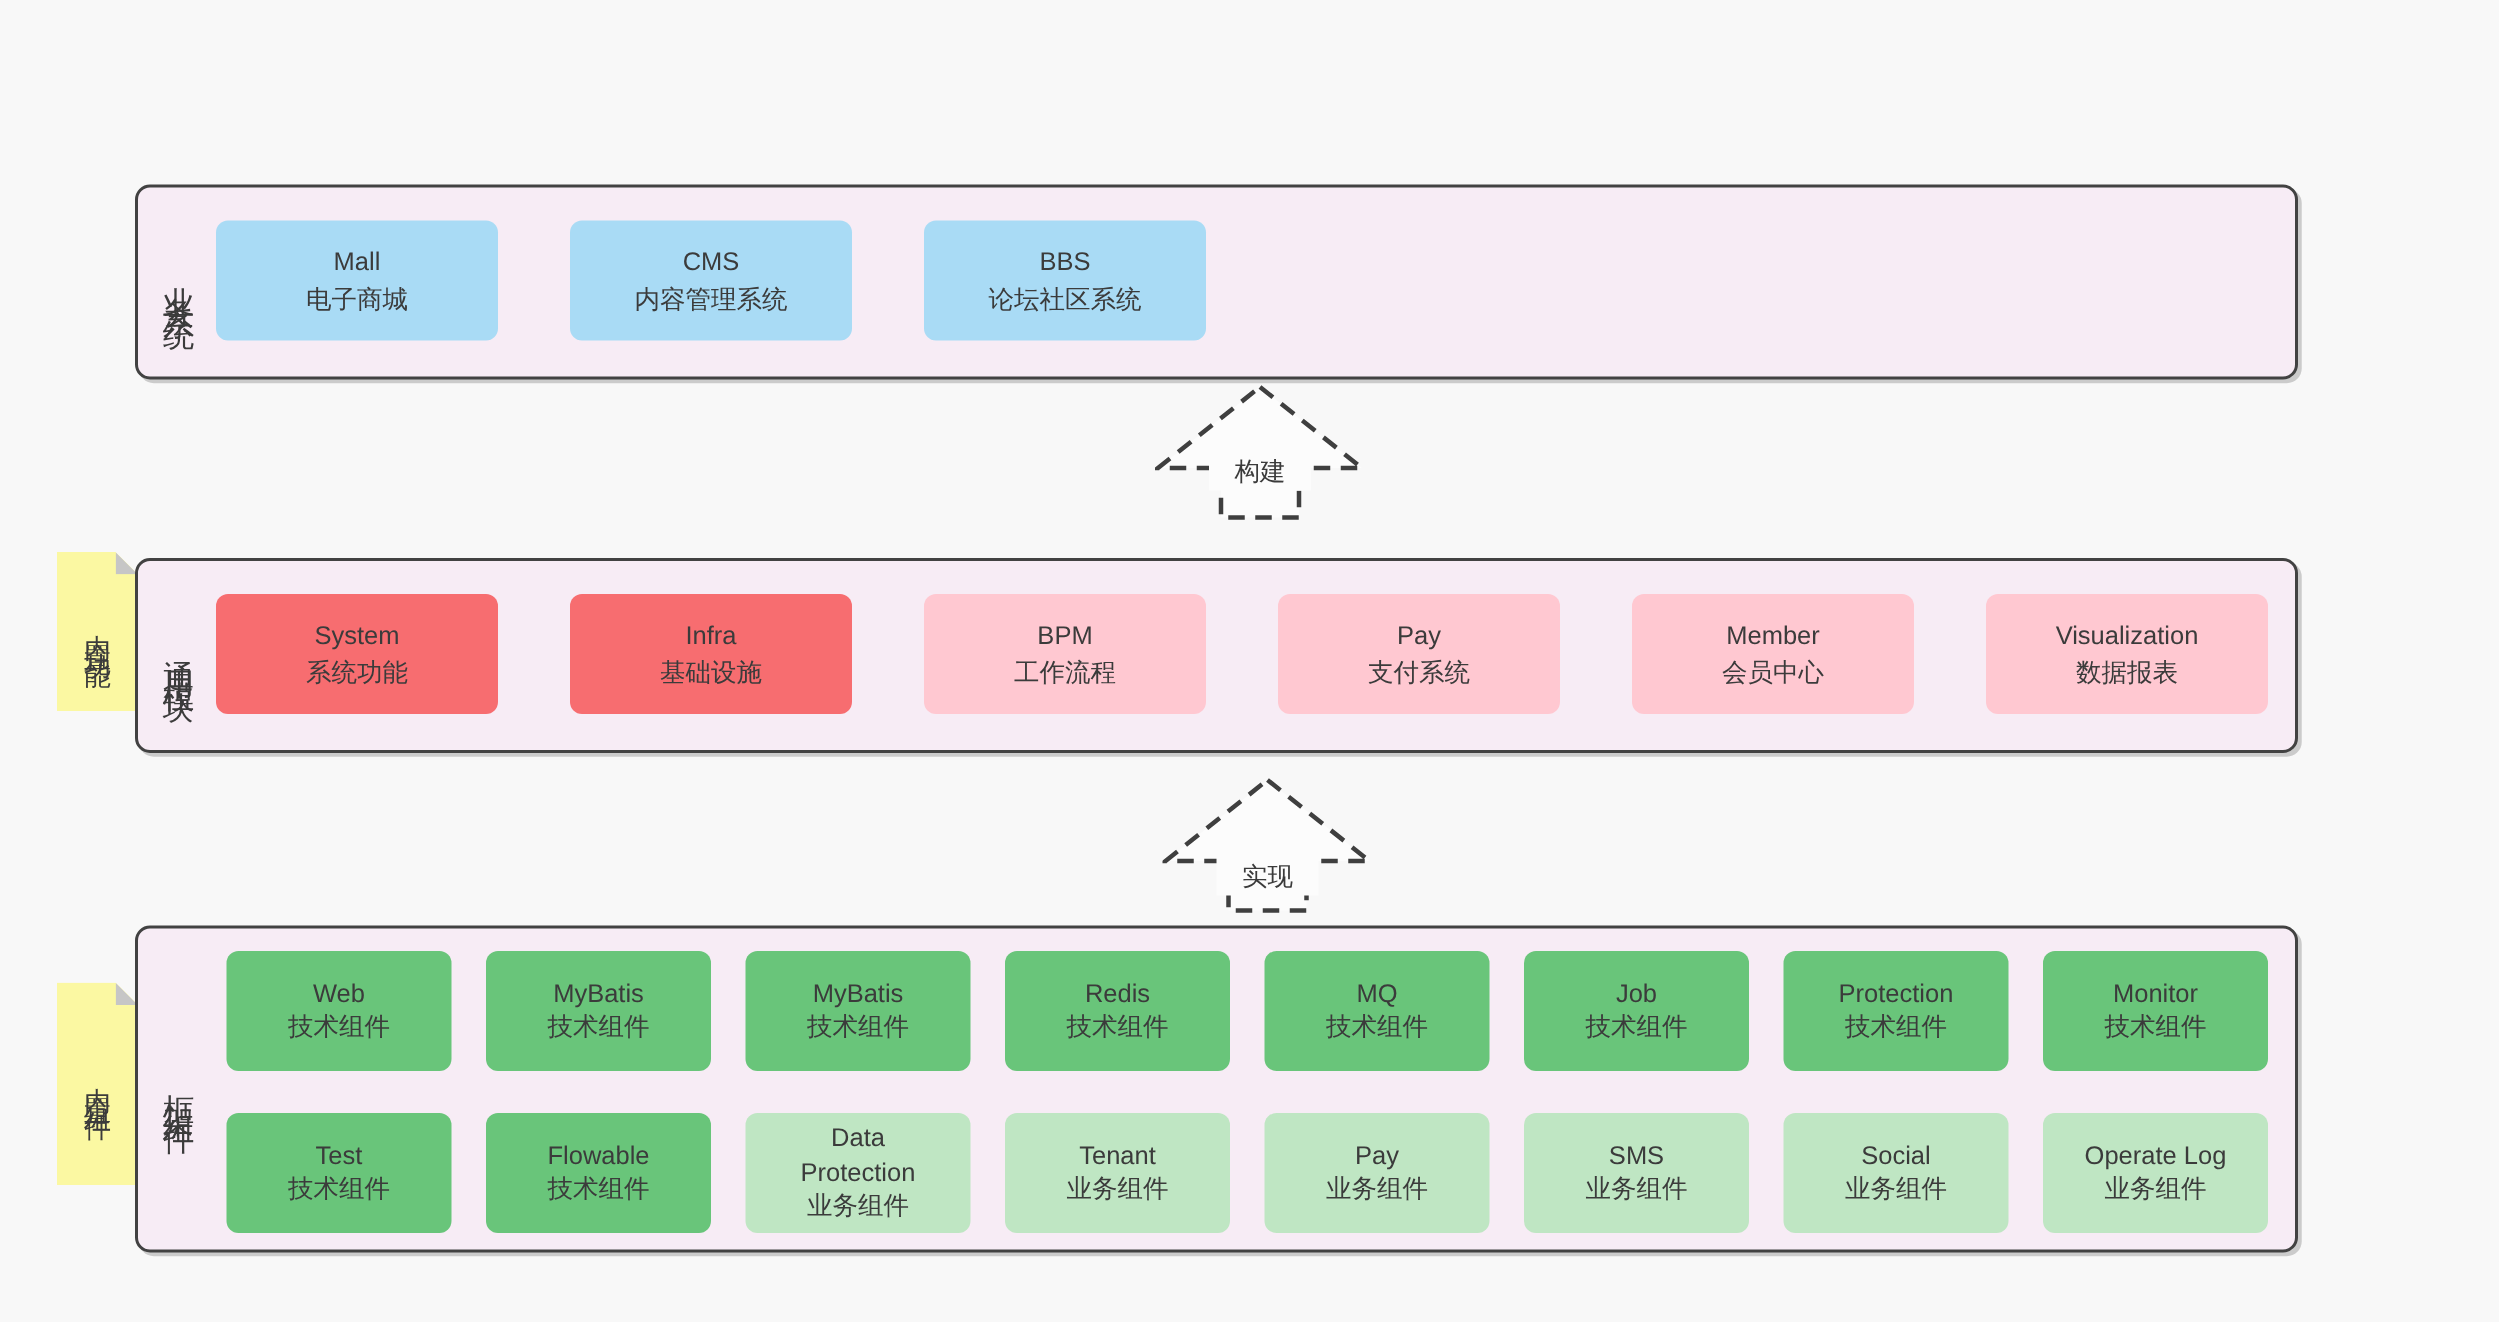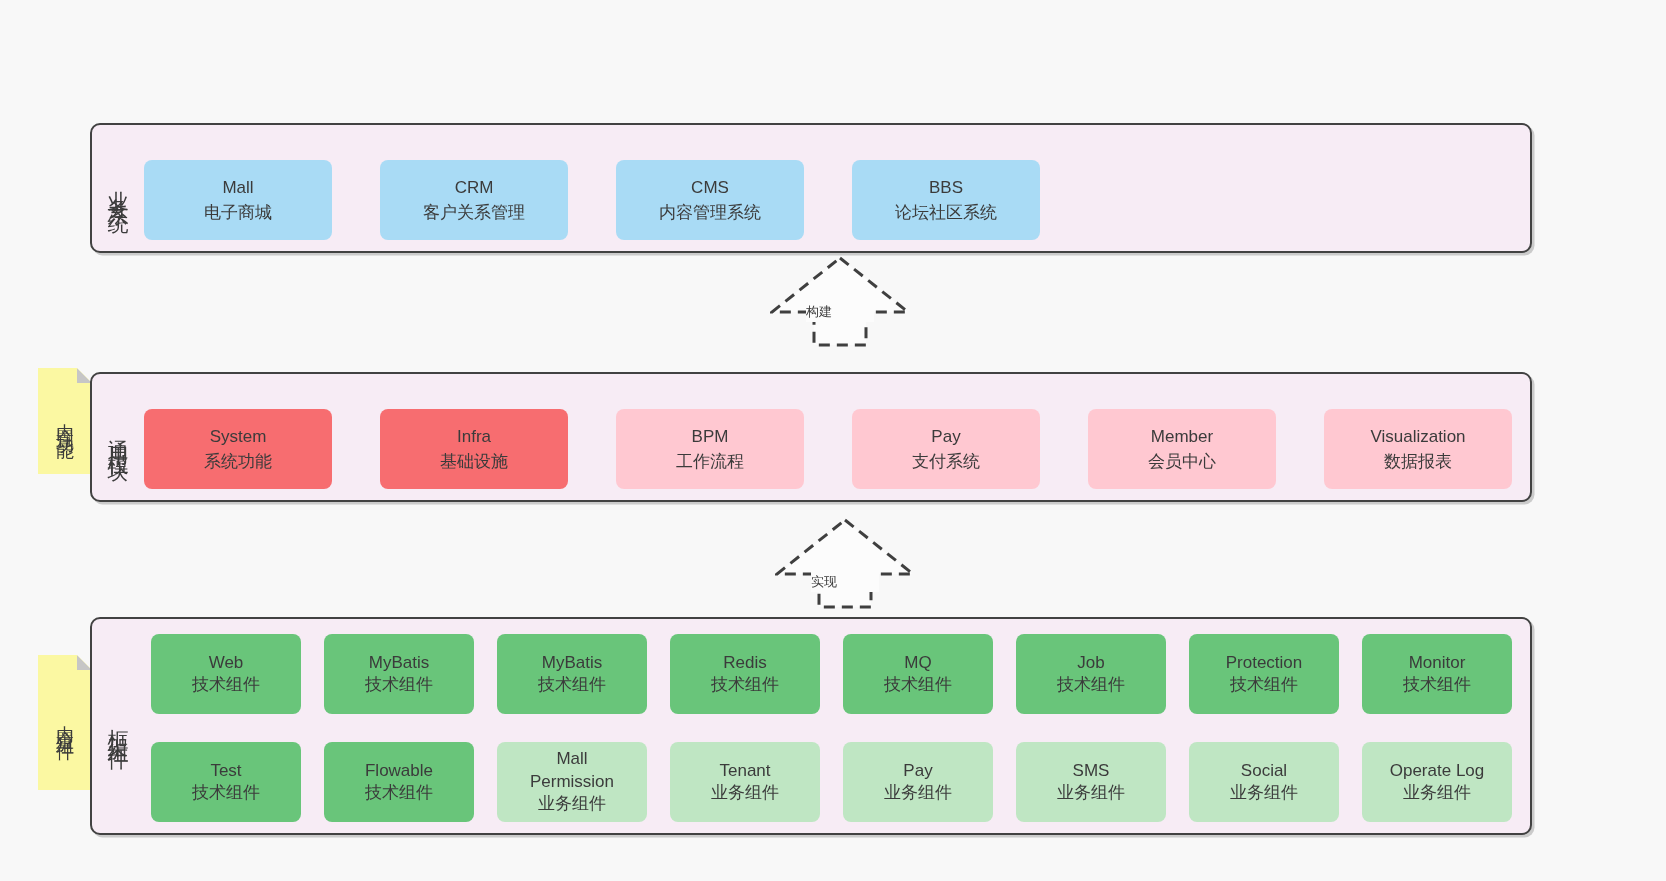--- a/index.html
+++ b/index.html
@@ -18,21 +18,21 @@
   #layer-modules   { top:372px; height:130px; }
   #layer-framework { top:617px; height:218px; }
 
   .vlabel {
     position:absolute; left:12px; top:50%; transform:translateY(-50%);
     writing-mode:vertical-rl; font-size:21px; letter-spacing:7px;
     white-space:nowrap; color:#3b3b3b;
   }
 
   .boxrow { position:absolute; display:flex; }
-  .boxrow.six   { left:52px; gap:48px; top:35px; }
+  .boxrow.six   { left:52px; gap:48px; top:22px; }
   .boxrow.eight { left:59px; gap:23px;align-items:center; }
   #layer-framework .row1 { top:15px; }
   #layer-framework .row2 { top:123px; }
 
   .box {
     border-radius:8px; box-sizing:border-box;
     display:flex; flex-direction:column; align-items:center; justify-content:center;
     text-align:center; font-size:17px; line-height:1.5; padding:4px 8px;
     color:#3b3b3b;
   }
@@ -60,22 +60,22 @@
     position:absolute; top:50%; left:50%; transform:translate(-50%,-50%);
     writing-mode:vertical-rl; font-size:18px; letter-spacing:6px;
     white-space:nowrap; color:#3b3b3b;
   }
 
   
   .arrow-svg { position:absolute; }
   #arrow-build-svg     { left:770px; top:254px; }
   #arrow-implement-svg { left:775px; top:516px; }
   .arrow-label {
-    position:absolute; width:68px; 
-    background:#fcfcfc; font-size:13px; color:#3b3b3b; padding:1px 0;
+    position:absolute; width:68px; text-align:center;
+    background:#fcfcfc; font-size:17px; color:#3b3b3b; padding:1px 0;
   }
   #arrow-build-label     { left:806px; top:302px; }
   #arrow-implement-label { left:811px; top:572px; }
 </style>
 </head>
 <body>
 
 <div class="stage">
 
   <div class="note" id="note-modules">
@@ -88,24 +88,20 @@
   </div>
 
   <div class="layer" id="layer-business">
     <div class="vlabel">业务系统</div>
     <div class="boxrow six">
       <div class="box blue">
         <span class="en">Mall</span>
         <span class="zh">电子商城</span>
       </div>
       <div class="box blue">
-        <span class="en">CRM</span>
-        <span class="zh">客户关系管理</span>
-      </div>
-      <div class="box blue">
         <span class="en">CMS</span>
         <span class="zh">内容管理系统</span>
       </div>
       <div class="box blue">
         <span class="en">BBS</span>
         <span class="zh">论坛社区系统</span>
       </div>
     </div>
   </div>
 
@@ -188,21 +184,21 @@
     <div class="boxrow eight row2">
       <div class="box green">
         <span class="en">Test</span>
         <span class="zh">技术组件</span>
       </div>
       <div class="box green">
         <span class="en">Flowable</span>
         <span class="zh">技术组件</span>
       </div>
       <div class="box lightgreen wrap">
-        <span class="en">Mall Permission</span>
+        <span class="en">Data Protection</span>
         <span class="zh">业务组件</span>
       </div>
       <div class="box lightgreen">
         <span class="en">Tenant</span>
         <span class="zh">业务组件</span>
       </div>
       <div class="box lightgreen">
         <span class="en">Pay</span>
         <span class="zh">业务组件</span>
       </div>

